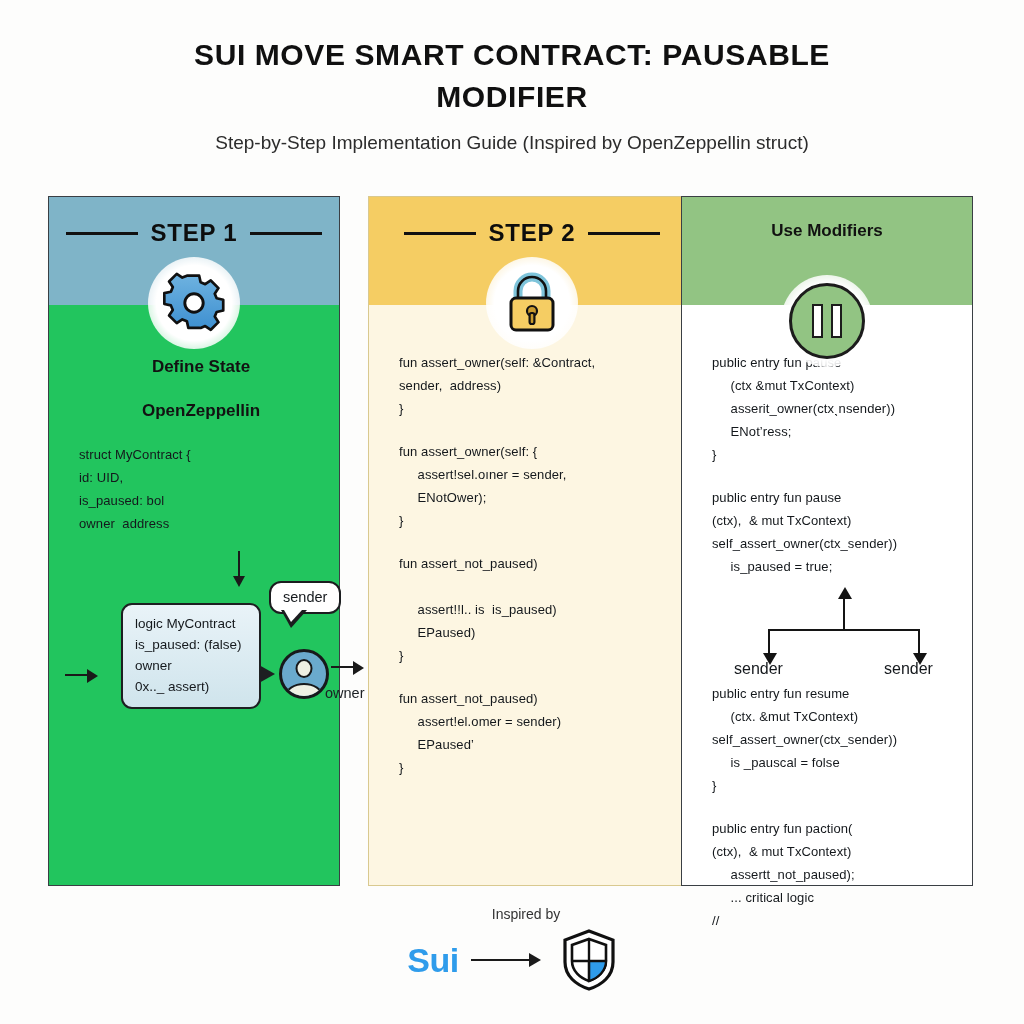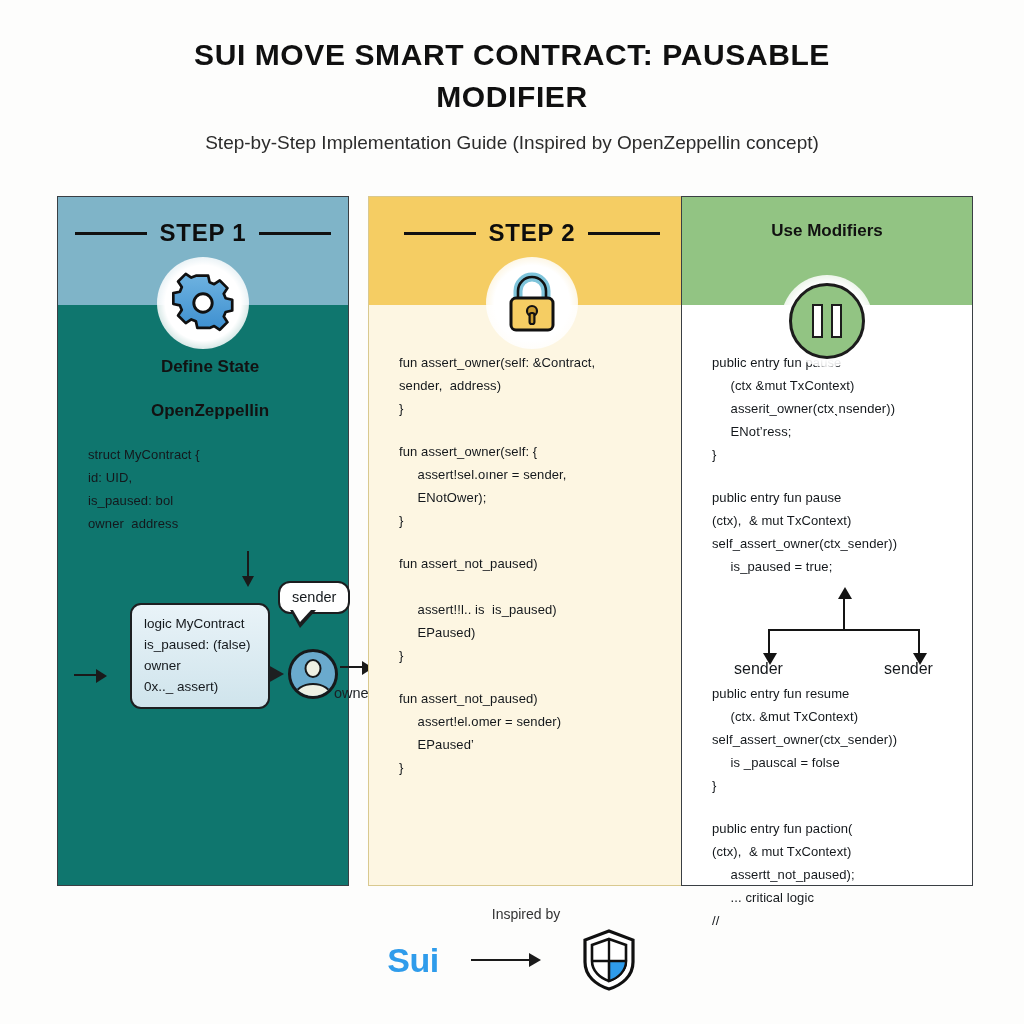--- a/index.html
+++ b/index.html
@@ -25,21 +25,21 @@
   #subtitle {
     margin-top: 14px;
     font-size: 19px; color: #2c2c2c; font-weight: normal;
   }
 
   
   .col {
     position: absolute; top: 196px; height: 690px;
     border: 1.6px solid #3a3f44;
   }
-  #col1 { left: 57px;  width: 292px; background: #0f766e; }
+  #col1 { left: 48px;  width: 292px; background: #22c55e; }
   #col2 { left: 368px; width: 328px; background: #fdf6e2; border-color: #d9c98f; }
   #col3 { left: 681px; width: 292px; background: #ffffff; }
 
   .col-head {
     position: relative; height: 108px;
     display: flex; flex-direction: column;
     align-items: center; padding-top: 22px;
   }
   #col1 .col-head { background: #7fb4c8; }
   #col2 .col-head { background: #f5cd63; }
@@ -193,39 +193,39 @@
   #c3-branch .lbl-l { left: 22px; }
   #c3-branch .lbl-r { left: 172px; }
 
   
   #footer { position: absolute; left: 0; top: 906px; width: 1024px; }
   #footer-note {
     text-align: center; font-size: 14px; color: #333; margin-bottom: 6px;
     position: relative; left: 14px;
   }
   #footer-row {
-    display: flex; align-items: center; justify-content: center; gap: 32px;
+    display: flex; align-items: center; justify-content: center; gap: 12px;
   }
   #sui-word { font-size: 34px; font-weight: bold; color: #2f9ceb; letter-spacing: -0.5px; }
   #footer-arrow { position: relative; width: 78px; height: 14px; }
   #footer-arrow .shaft { position:absolute; left:0; top:6px; width:62px; height:2.4px; background:#1a1a1a; }
   #footer-arrow .head {
     position:absolute; left:58px; top:0; width:0;height:0;
     border-top:7px solid transparent;border-bottom:7px solid transparent;
     border-left:12px solid #1a1a1a;
   }
 </style>
 </head>
 <body>
 
 <div id="page">
 
   <div id="header">
     <div id="title">SUI MOVE SMART CONTRACT: PAUSABLE MODIFIER</div>
-    <div id="subtitle">Step-by-Step Implementation Guide (Inspired by OpenZeppellin concept)</div>
+    <div id="subtitle">Step-by-Step Implementation Guide (Inspired by OpenZeppellin struct)</div>
   </div>
 
   <div class="col" id="col1">
     <div class="col-head">
       <div class="step-rule">
         <span class="line"></span>
         <span class="step-label">STEP 1</span>
         <span class="line"></span>
       </div>
     </div>

